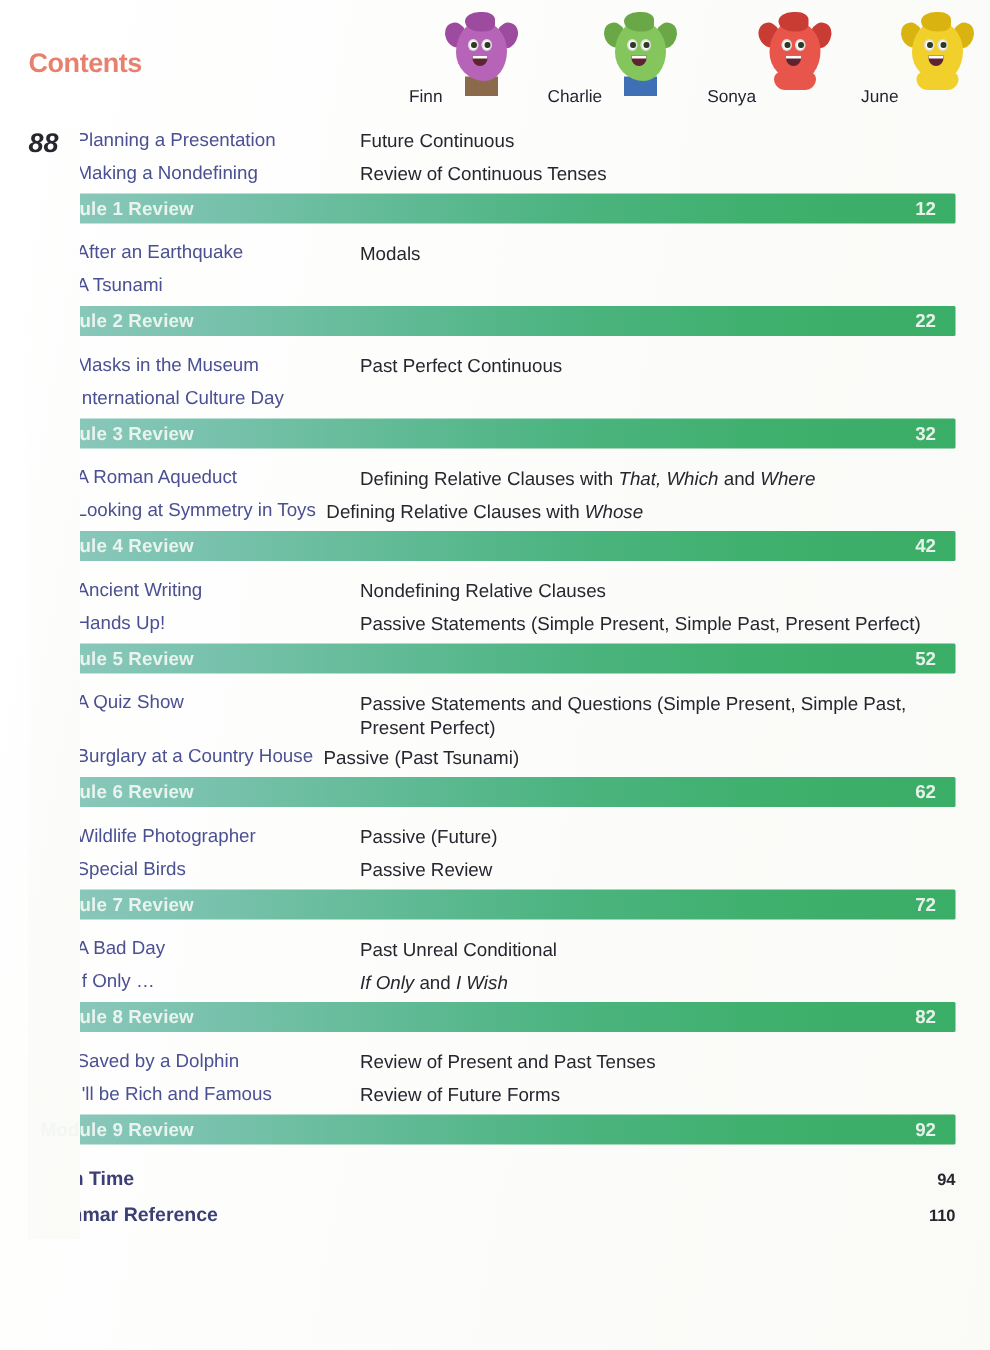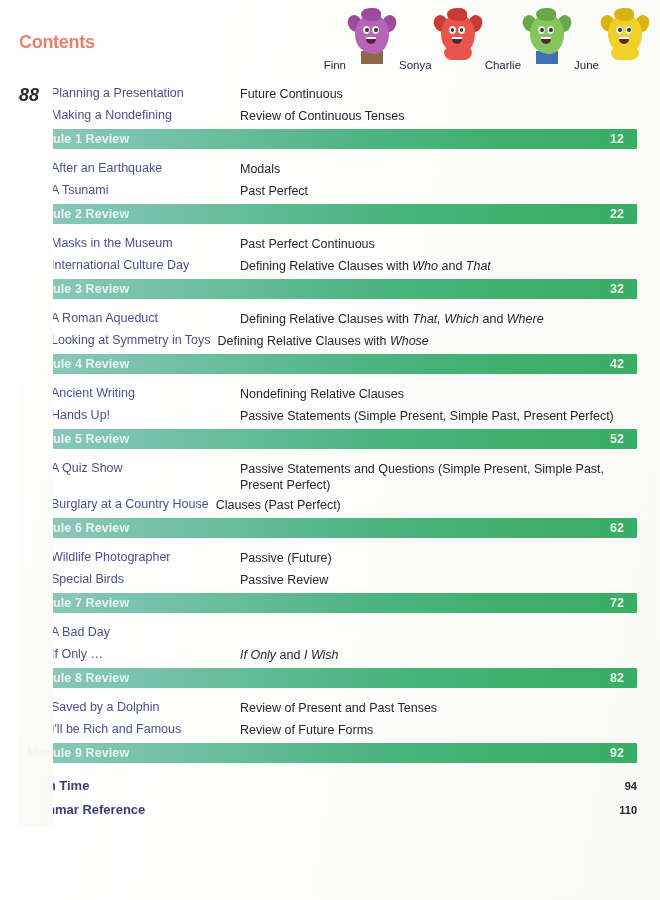--- a/index.html
+++ b/index.html
@@ -44,21 +44,21 @@
     position: absolute;
     right: 12px;
     top: 4px;
     display: flex;
     align-items: flex-end;
     height: 72px;
   }
   .char-group {
     display: flex;
     align-items: flex-end;
-    margin-left: 4px;
+    margin-left: 21px;
   }
   .char-name {
     font-size: 11.5px;
     color: #1f2330;
     padding-bottom: 5px;
     padding-right: 3px;
     white-space: nowrap;
   }
   .char-fig {
     position: relative;
@@ -268,40 +268,40 @@
             <div class="arm-r" style="background:#9c4b9e"></div>
             <div class="legs" style="background:#8a6a4a"></div>
             <div class="body" style="background:#b663b8"></div>
             <div class="tuft" style="background:#9c4b9e"></div>
             <div class="eye l"></div>
             <div class="eye r"></div>
             <div class="mouth"></div>
           </div>
         </div>
         <div class="char-group">
+          <div class="char-name">Charlie</div>
+          <div class="char-fig">
+            <div class="arm-l" style="background:#6aa847"></div>
+            <div class="arm-r" style="background:#6aa847"></div>
+            <div class="legs" style="background:#3f6fb5"></div>
+            <div class="body" style="background:#84c55c"></div>
+            <div class="tuft" style="background:#6aa847"></div>
+            <div class="eye l"></div>
+            <div class="eye r"></div>
+            <div class="mouth"></div>
+          </div>
+        </div>
+        <div class="char-group">
           <div class="char-name">Sonya</div>
           <div class="char-fig">
             <div class="arm-l" style="background:#c93c33"></div>
             <div class="arm-r" style="background:#c93c33"></div>
             <div class="skirt" style="background:#e8564b"></div>
             <div class="body" style="background:#e8564b"></div>
             <div class="tuft" style="background:#c93c33"></div>
-            <div class="eye l"></div>
-            <div class="eye r"></div>
-            <div class="mouth"></div>
-          </div>
-        </div>
-        <div class="char-group">
-          <div class="char-name">Charlie</div>
-          <div class="char-fig">
-            <div class="arm-l" style="background:#6aa847"></div>
-            <div class="arm-r" style="background:#6aa847"></div>
-            <div class="legs" style="background:#3f6fb5"></div>
-            <div class="body" style="background:#84c55c"></div>
-            <div class="tuft" style="background:#6aa847"></div>
             <div class="eye l"></div>
             <div class="eye r"></div>
             <div class="mouth"></div>
           </div>
         </div>
         <div class="char-group">
           <div class="char-name">June</div>
           <div class="char-fig">
             <div class="arm-l" style="background:#d9b411"></div>
             <div class="arm-r" style="background:#d9b411"></div>
@@ -336,38 +336,36 @@
       <div class="gap"></div>
       <div class="row">
         <div class="num">3</div>
         <div class="unit">After an Earthquake</div>
         <div class="grammar">Modals</div>
         <div class="page">14</div>
       </div>
       <div class="row">
         <div class="num">4</div>
         <div class="unit">A Tsunami</div>
-        <div class="grammar">Past Perfect</div>
         <div class="page">18</div>
       </div>
       <div class="module-bar">
         <div class="mb-label">Module 2 Review</div>
         <div class="mb-page">22</div>
       </div>
       <div class="gap"></div>
       <div class="row">
         <div class="num">5</div>
         <div class="unit">Masks in the Museum</div>
         <div class="grammar">Past Perfect Continuous</div>
         <div class="page">24</div>
       </div>
       <div class="row">
         <div class="num">6</div>
         <div class="unit">International Culture Day</div>
-        <div class="grammar">Defining Relative Clauses with <i>Who</i> and <i>That</i></div>
         <div class="page">28</div>
       </div>
       <div class="module-bar">
         <div class="mb-label">Module 3 Review</div>
         <div class="mb-page">32</div>
       </div>
       <div class="gap"></div>
       <div class="row">
         <div class="num">7</div>
         <div class="unit">A Roman Aqueduct</div>
@@ -404,21 +402,21 @@
       <div class="gap"></div>
       <div class="row tall pull">
         <div class="num">11</div>
         <div class="unit">A Quiz Show</div>
         <div class="grammar">Passive Statements and Questions (Simple Present, Simple Past, Present Perfect)</div>
         <div class="page">54</div>
       </div>
       <div class="row wide">
         <div class="num">12</div>
         <div class="unit">Burglary at a Country House</div>
-        <div class="grammar">Clauses (Past Perfect)</div>
+        <div class="grammar">Passive (Past Tsunami)</div>
         <div class="page">58</div>
       </div>
       <div class="module-bar">
         <div class="mb-label">Module 6 Review</div>
         <div class="mb-page">62</div>
       </div>
       <div class="gap"></div>
       <div class="row">
         <div class="num">13</div>
         <div class="unit">Wildlife Photographer</div>
@@ -432,20 +430,21 @@
         <div class="page">68</div>
       </div>
       <div class="module-bar">
         <div class="mb-label">Module 7 Review</div>
         <div class="mb-page">72</div>
       </div>
       <div class="gap"></div>
       <div class="row">
         <div class="num">15</div>
         <div class="unit">A Bad Day</div>
+        <div class="grammar">Past Unreal Conditional</div>
         <div class="page">74</div>
       </div>
       <div class="row">
         <div class="num">16</div>
         <div class="unit">If Only …</div>
         <div class="grammar"><i>If Only</i> and <i>I Wish</i></div>
         <div class="page">78</div>
       </div>
       <div class="module-bar">
         <div class="mb-label">Module 8 Review</div>

